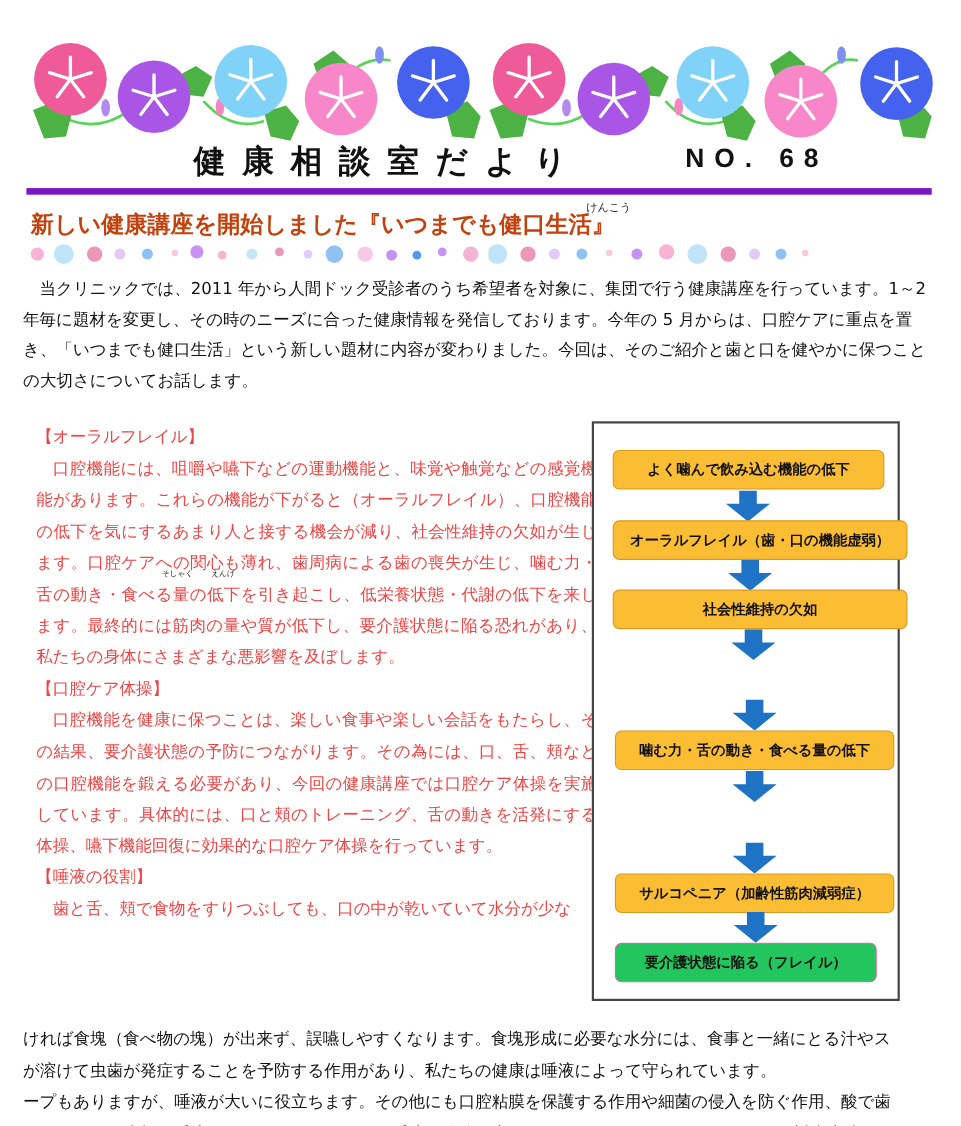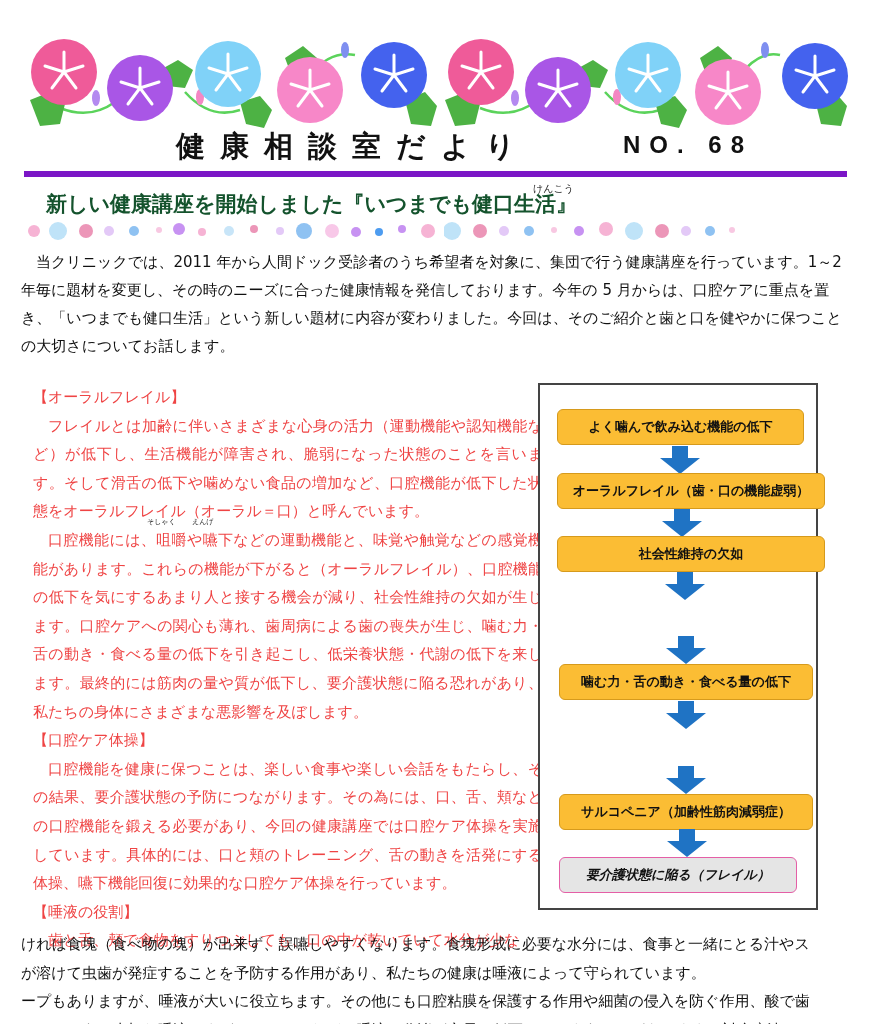--- a/index.html
+++ b/index.html
@@ -14,21 +14,21 @@
     letter-spacing: 15px; color: #111;
   }
   .issue-no {
     position: absolute; left: 623px; top: 6px; font-size: 24px; font-weight: bold;
     letter-spacing: 9px; font-family: "Liberation Sans", sans-serif; color: #111;
   }
   .title-rule {
     position: absolute; left: 24px; top: 171px; width: 823px; height: 6px; background: #7b16c6;
   }
   .headline {
-    position: absolute; left: 46px; top: 190px; font-size: 21px; font-weight: bold; color: #14532d;
+    position: absolute; left: 28px; top: 190px; font-size: 21px; font-weight: bold; color: #c2410c;
     white-space: nowrap;
   }
   .ruby-note {
     position: absolute; left: 533px; top: 182px; font-size: 10px; color: #222;
   }
   .dots { position: absolute; left: 14px; top: 219px; width: 430px; height: 24px; }
   .intro {
     position: absolute; left: 21px; top: 248px; width: 834px; font-size: 15px; line-height: 28px;
     color: #111;
   }
@@ -46,21 +46,21 @@
   }
   .flow-box {
     position: absolute; left: 538px; top: 383px; width: 280px; height: 527px;
     border: 2px solid #444; background: #fff; box-sizing: border-box;
   }
   .flow-step {
     position: absolute; height: 36px; border-radius: 6px; background: #fbbd34;
     border: 1px solid #d69a1c; box-sizing: border-box; font-size: 13px; font-weight: bold;
     display: flex; align-items: center; justify-content: center; color: #111; white-space: nowrap;
   }
-  .flow-step.final { background: #e5e5e5; border-color: #e45fa6; font-style: italic; }
+  .flow-step.final { background: #22c55e; border-color: #e45fa6; }
   .flow-arrow { position: absolute; width: 40px; height: 28px; }
   .ruby-small { font-size: 7px; position: absolute; color: #222; }
 </style>
 </head>
 <body>
 
 <svg class="flower-band" viewBox="0 0 874 110" xmlns="http://www.w3.org/2000/svg">
 
   <g fill="none" stroke="#5bd35b" stroke-width="2.5">
     <path d="M60 78 Q90 90 115 72"></path>
@@ -178,21 +178,20 @@
   <circle cx="266" cy="12" r="5" fill="#8fc2f2"></circle>
   <circle cx="288" cy="11" r="3" fill="#f8c8e2"></circle>
 </svg>
 
 <div class="intro">
   <p>当クリニックでは、2011 年から人間ドック受診者のうち希望者を対象に、集団で行う健康講座を行っています。1～2 年毎に題材を変更し、その時のニーズに合った健康情報を発信しております。今年の 5 月からは、口腔ケアに重点を置き、「いつまでも健口生活」という新しい題材に内容が変わりました。今回は、そのご紹介と歯と口を健やかに保つことの大切さについてお話します。</p>
 </div>
 
 <div class="left-col">
   <div class="sec">【オーラルフレイル】</div>
-  <p>フレイルとは加齢に伴いさまざまな心身の活力（運動機能や認知機能など）が低下し、生活機能が障害され、脆弱になった状態のことを言います。そして滑舌の低下や噛めない食品の増加など、口腔機能が低下した状態をオーラルフレイル（オーラル＝口）と呼んでいます。</p>
   <p>口腔機能には、咀嚼や嚥下などの運動機能と、味覚や触覚などの感覚機能があります。これらの機能が下がると（オーラルフレイル）、口腔機能の低下を気にするあまり人と接する機会が減り、社会性維持の欠如が生じます。口腔ケアへの関心も薄れ、歯周病による歯の喪失が生じ、噛む力・舌の動き・食べる量の低下を引き起こし、低栄養状態・代謝の低下を来します。最終的には筋肉の量や質が低下し、要介護状態に陥る恐れがあり、私たちの身体にさまざまな悪影響を及ぼします。</p>
   <div class="sec">【口腔ケア体操】</div>
   <p>口腔機能を健康に保つことは、楽しい食事や楽しい会話をもたらし、その結果、要介護状態の予防につながります。その為には、口、舌、頬などの口腔機能を鍛える必要があり、今回の健康講座では口腔ケア体操を実施しています。具体的には、口と頬のトレーニング、舌の動きを活発にする体操、嚥下機能回復に効果的な口腔ケア体操を行っています。</p>
   <div class="sec">【唾液の役割】</div>
   <p>歯と舌、頬で食物をすりつぶしても、口の中が乾いていて水分が少な</p>
 </div>
 <span class="ruby-small" style="left:147px;top:517px">そしゃく</span>
 <span class="ruby-small" style="left:192px;top:517px">えんげ</span>
 
 <div class="bottom-text" style="top:930px">

